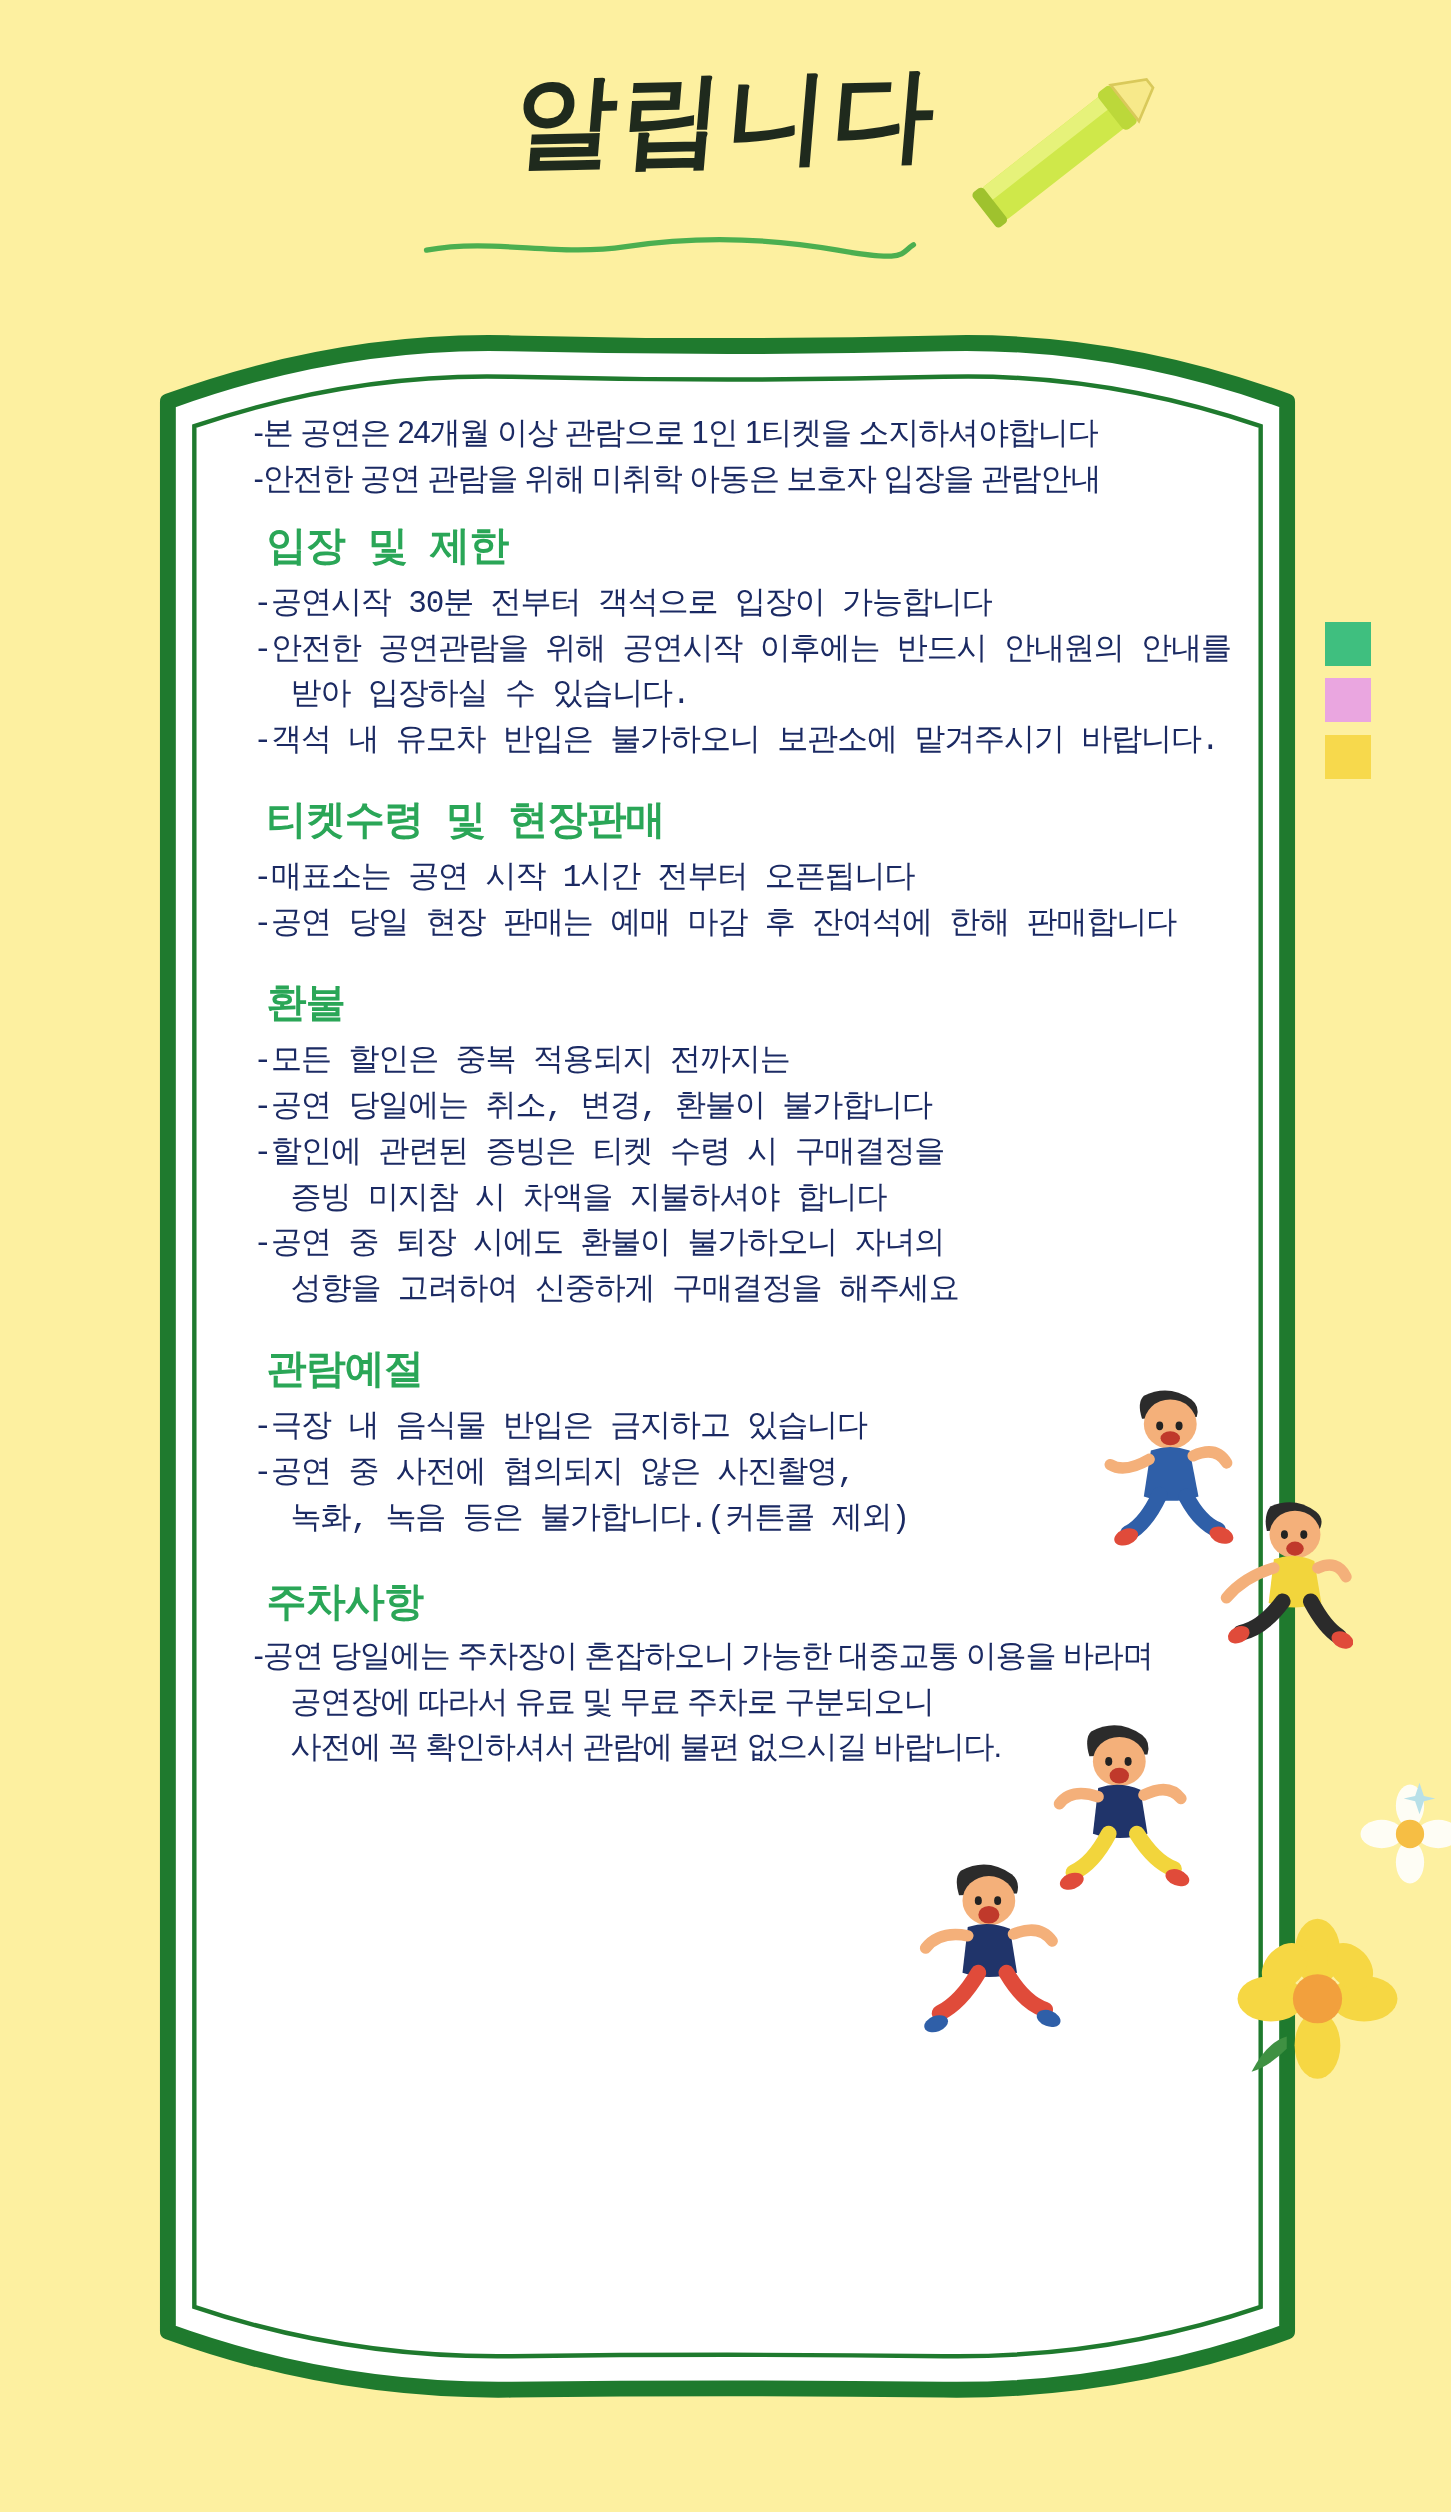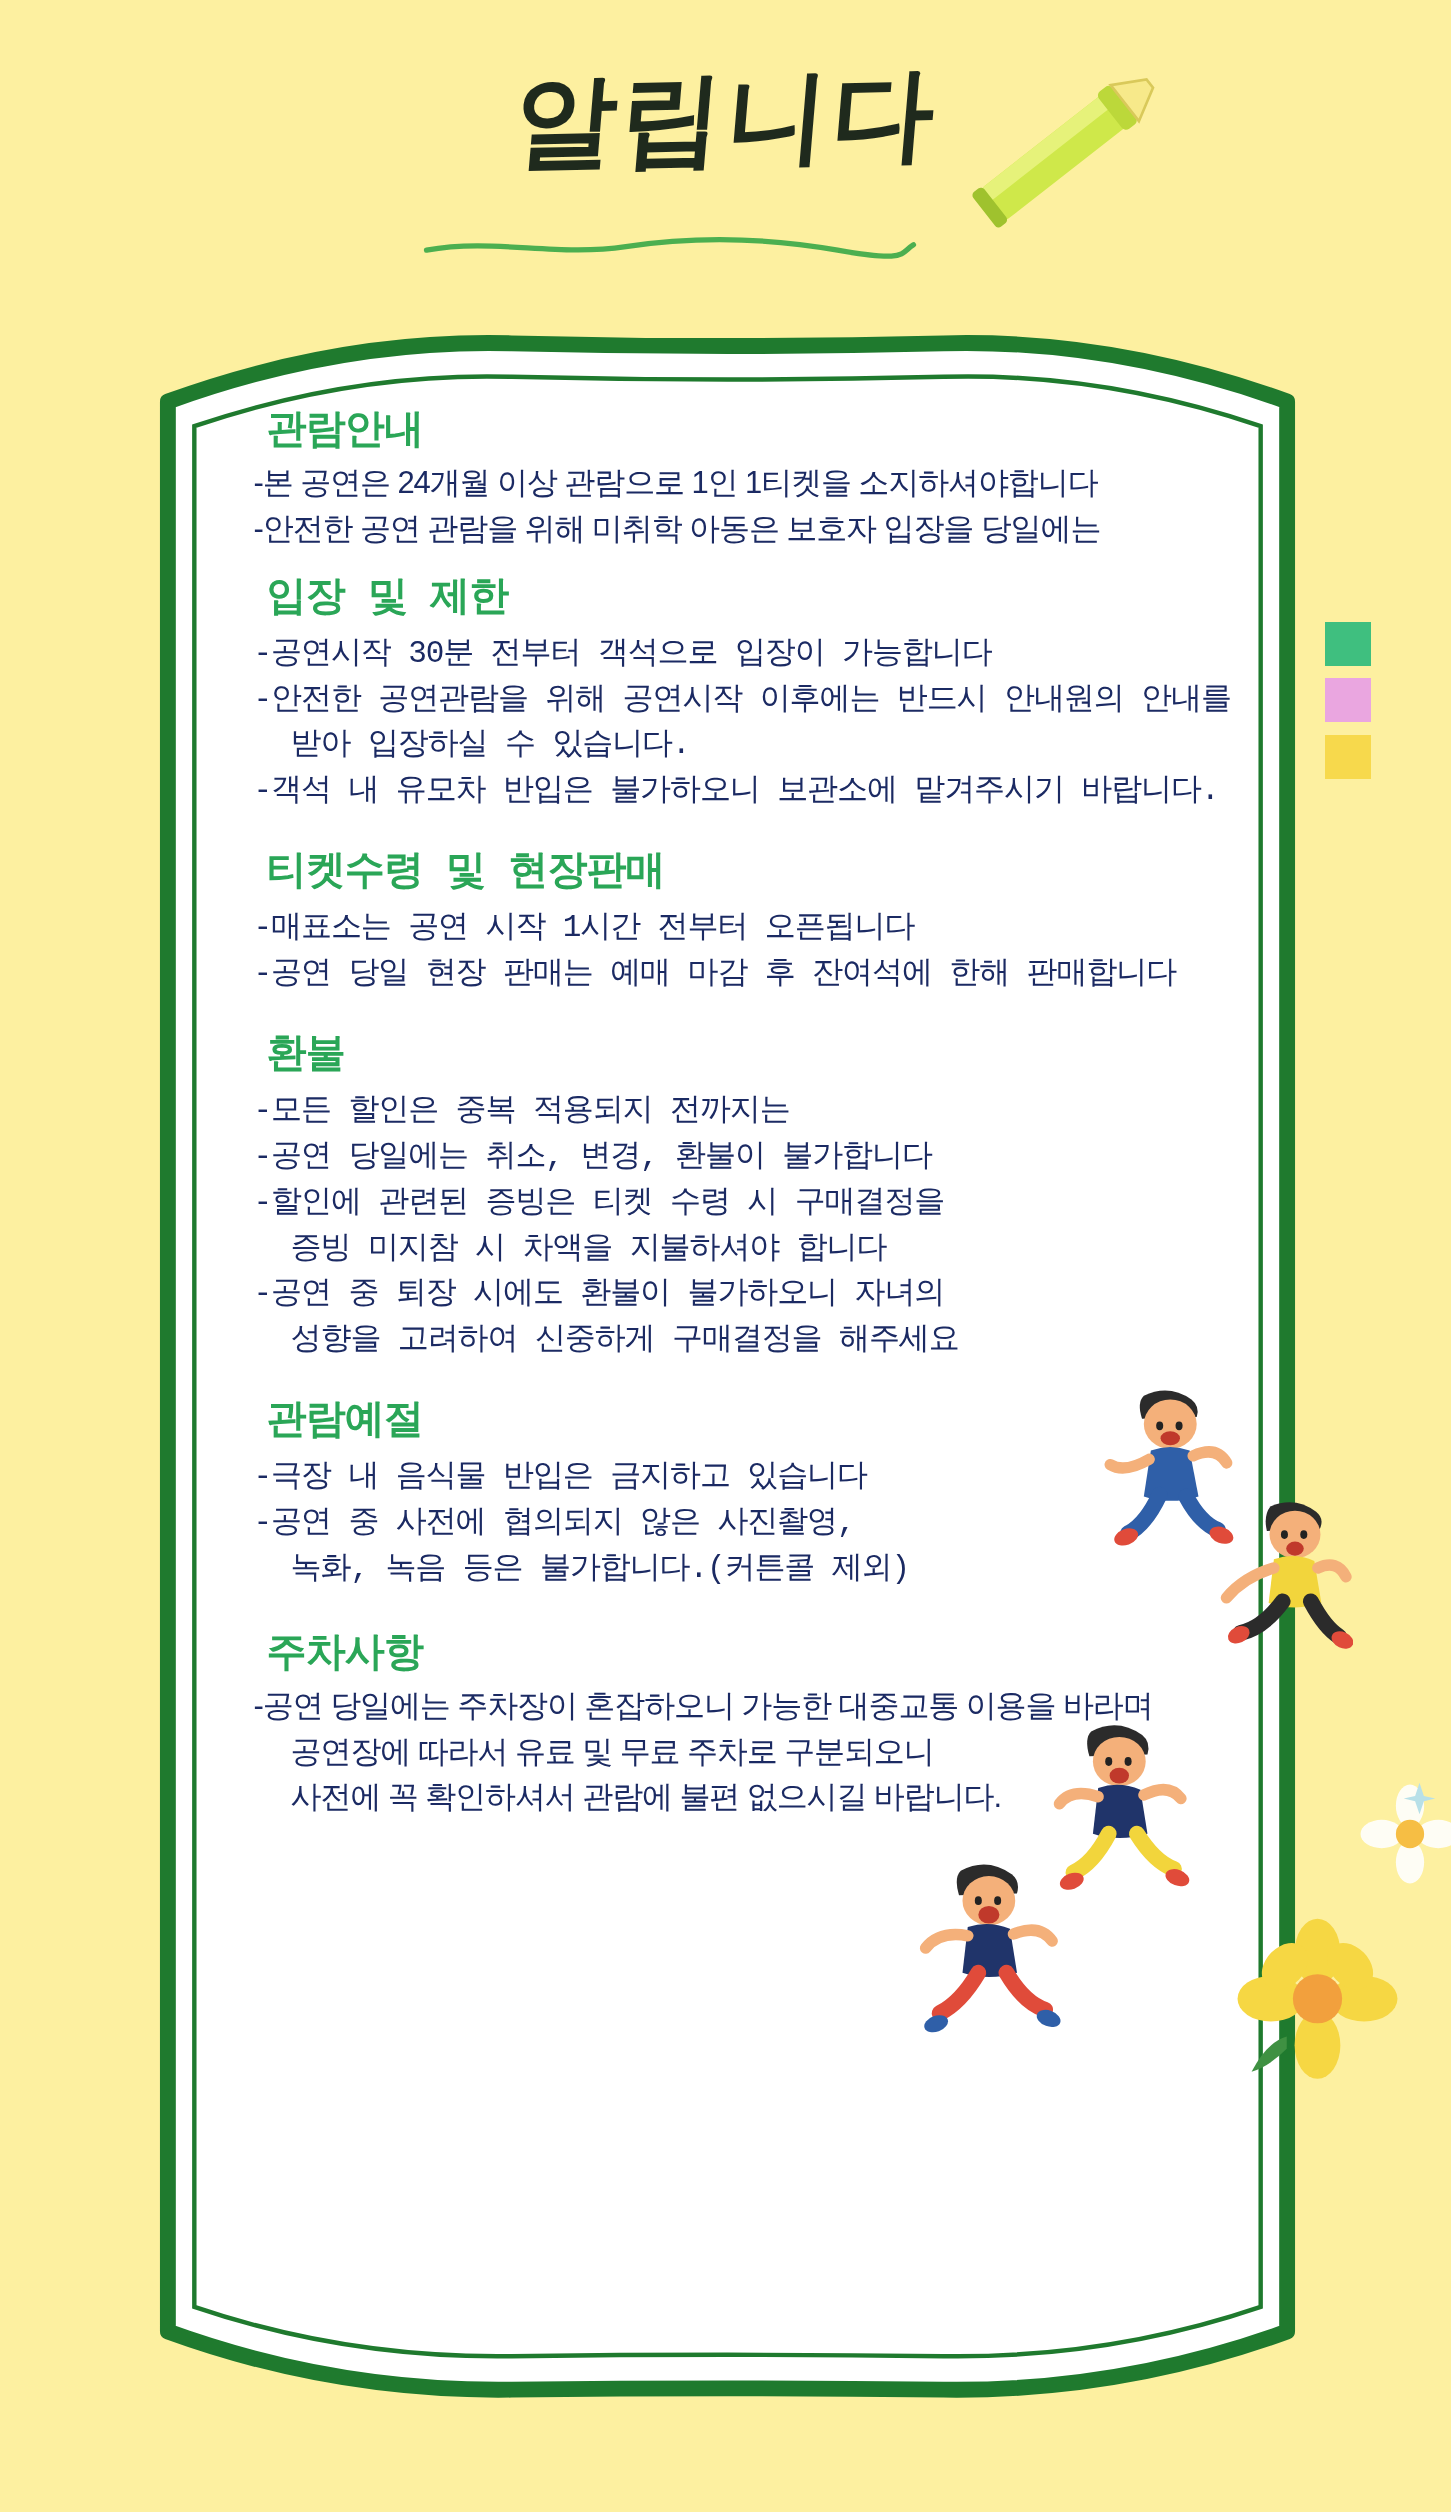--- a/index.html
+++ b/index.html
@@ -175,24 +175,23 @@
              C 1030 48, 1150 74, 1250 108
              L 1250 2242
              C 1150 2276, 1030 2300, 890 2298
              C 730 2296, 560 2296, 400 2298
              C 260 2300, 140 2276, 40 2242 Z" fill="none" stroke="#1f7a2e" stroke-width="5"></path>
   </svg>
 
   <div class="card-content">
 
     <div class="section">
-      <div class="section-title">관람안내</div>
       <ul class="bullets">
         <li>-본 공연은 24개월 이상 관람으로 1인 1티켓을 소지하셔야합니다</li>
-        <li>-안전한 공연 관람을 위해 미취학 아동은 보호자 입장을 당일에는</li>
+        <li>-안전한 공연 관람을 위해 미취학 아동은 보호자 입장을 관람안내</li>
       </ul>
     </div>
 
     <div class="section sec-gap-lg">
       <div class="section-title">입장 및 제한</div>
       <ul class="bullets">
         <li>-공연시작 30분 전부터 객석으로 입장이 가능합니다</li>
         <li>-안전한 공연관람을 위해 공연시작 이후에는 반드시 안내원의 안내를</li>
         <li class="cont">받아 입장하실 수 있습니다.</li>
         <li>-객석 내 유모차 반입은 불가하오니 보관소에 맡겨주시기 바랍니다.</li>

